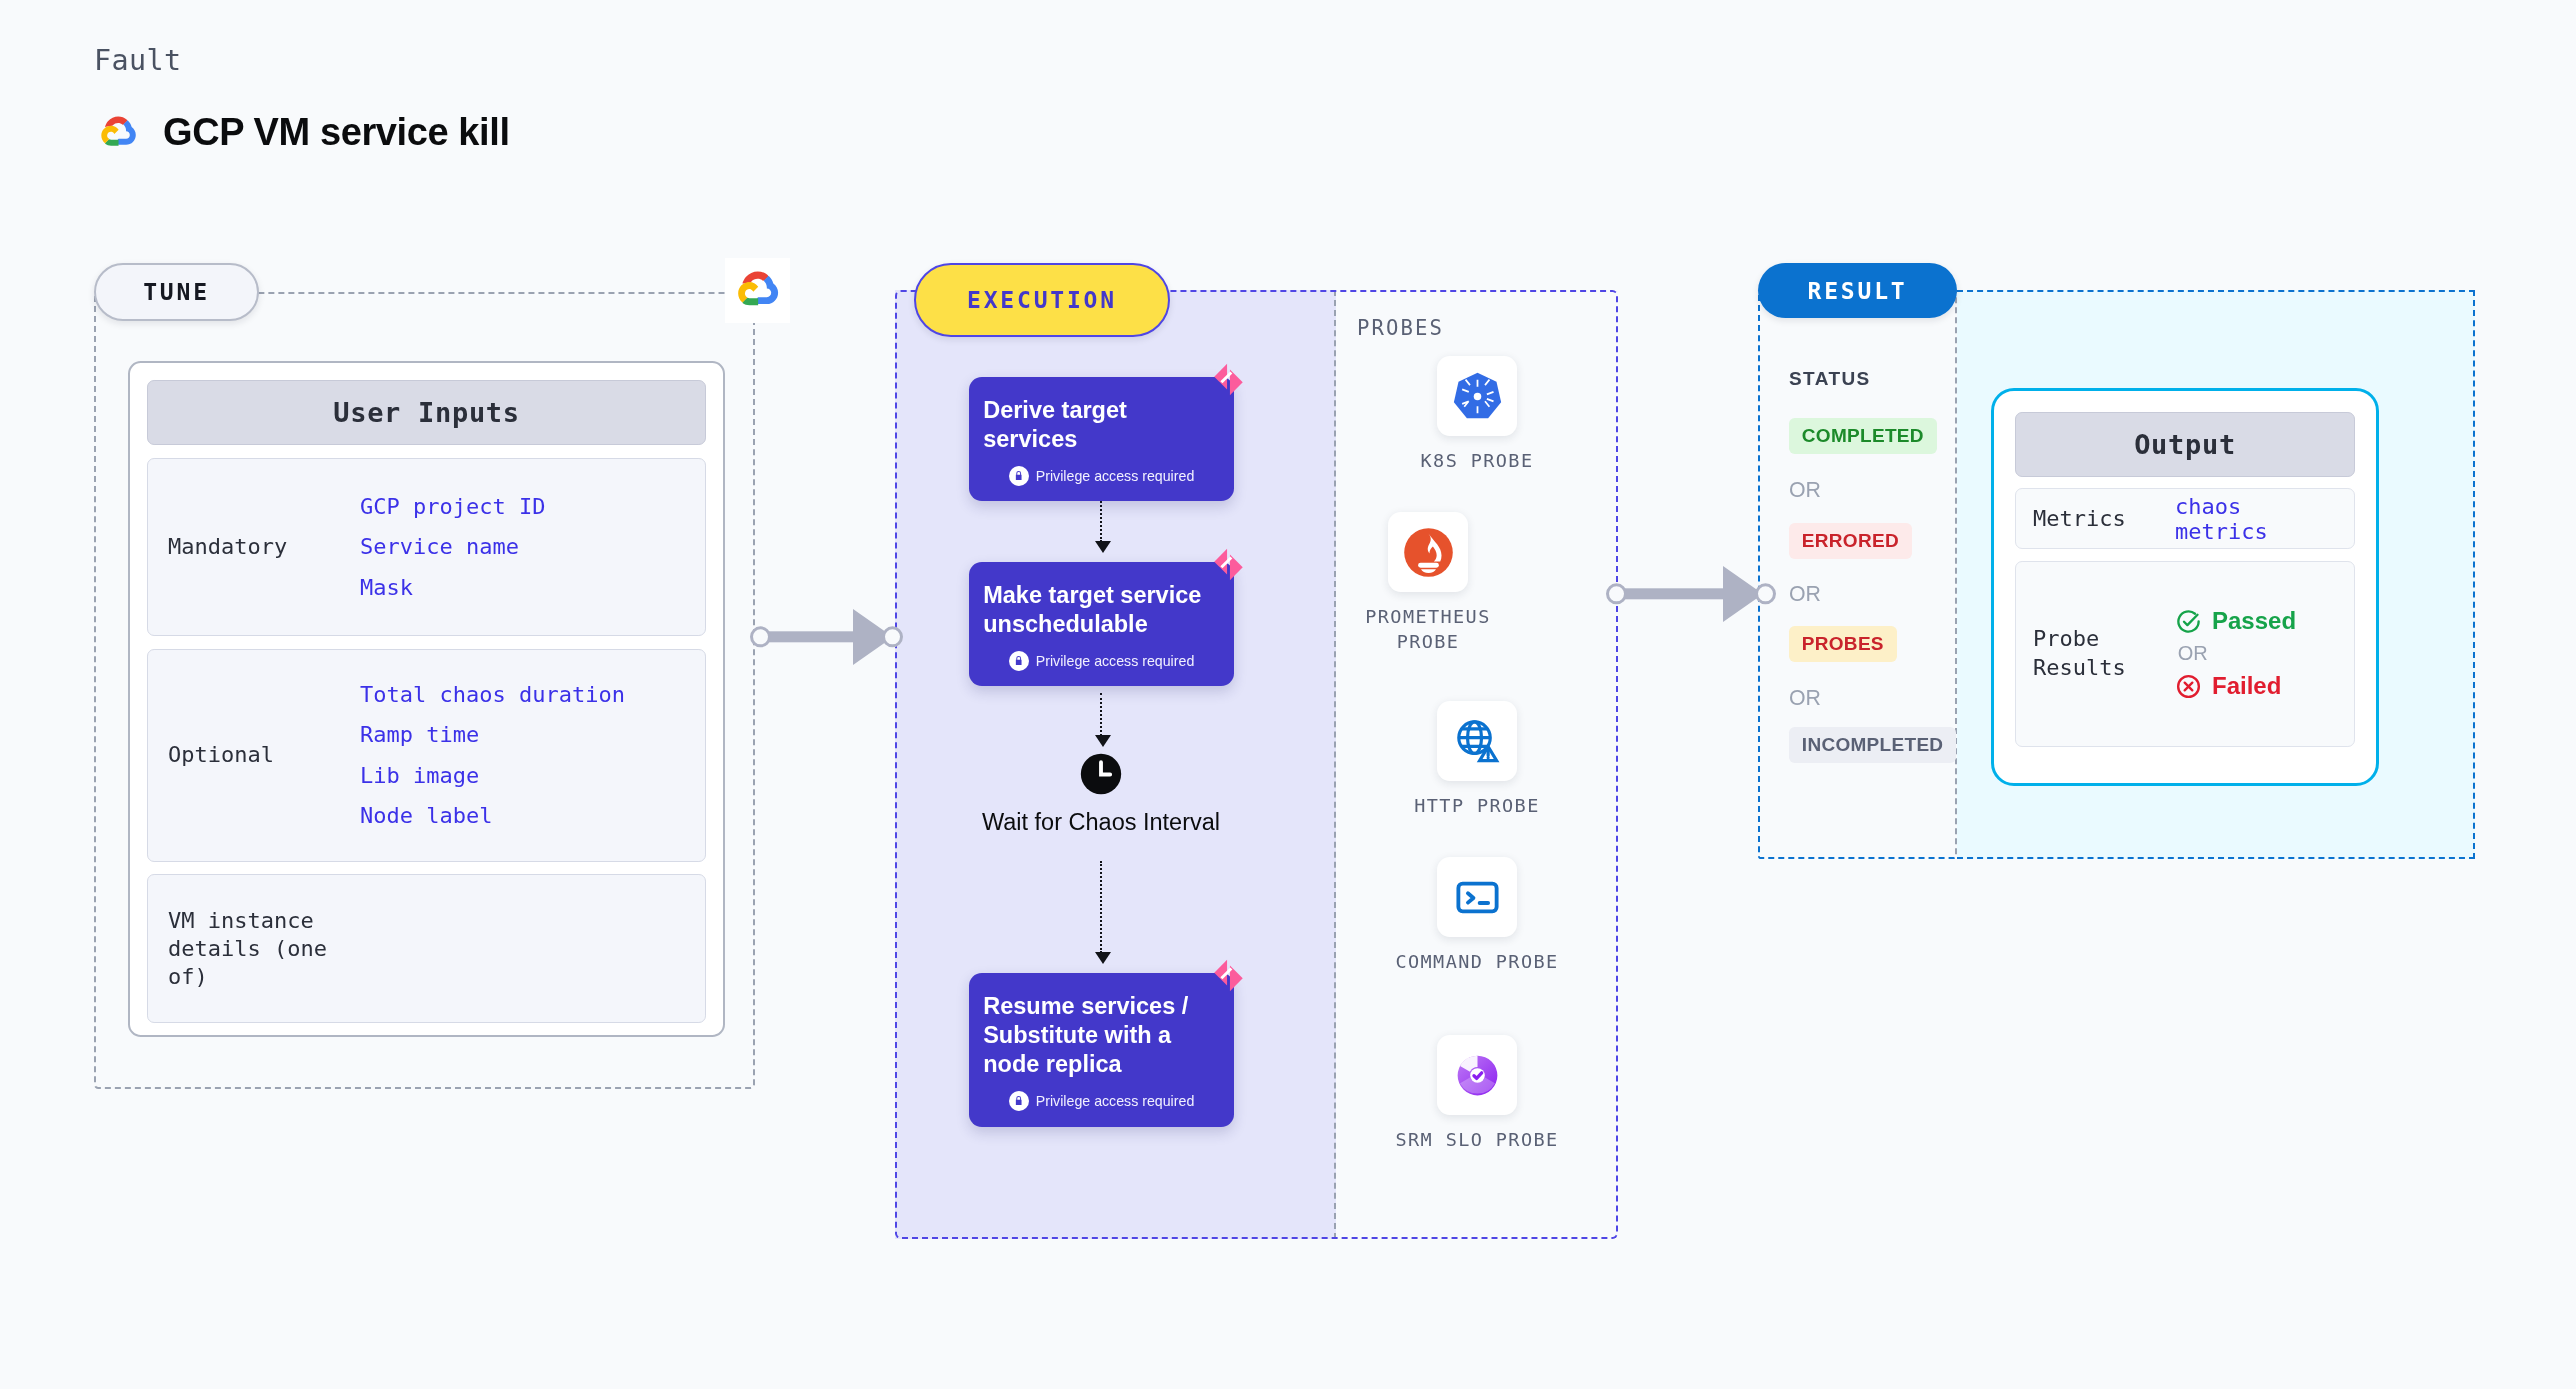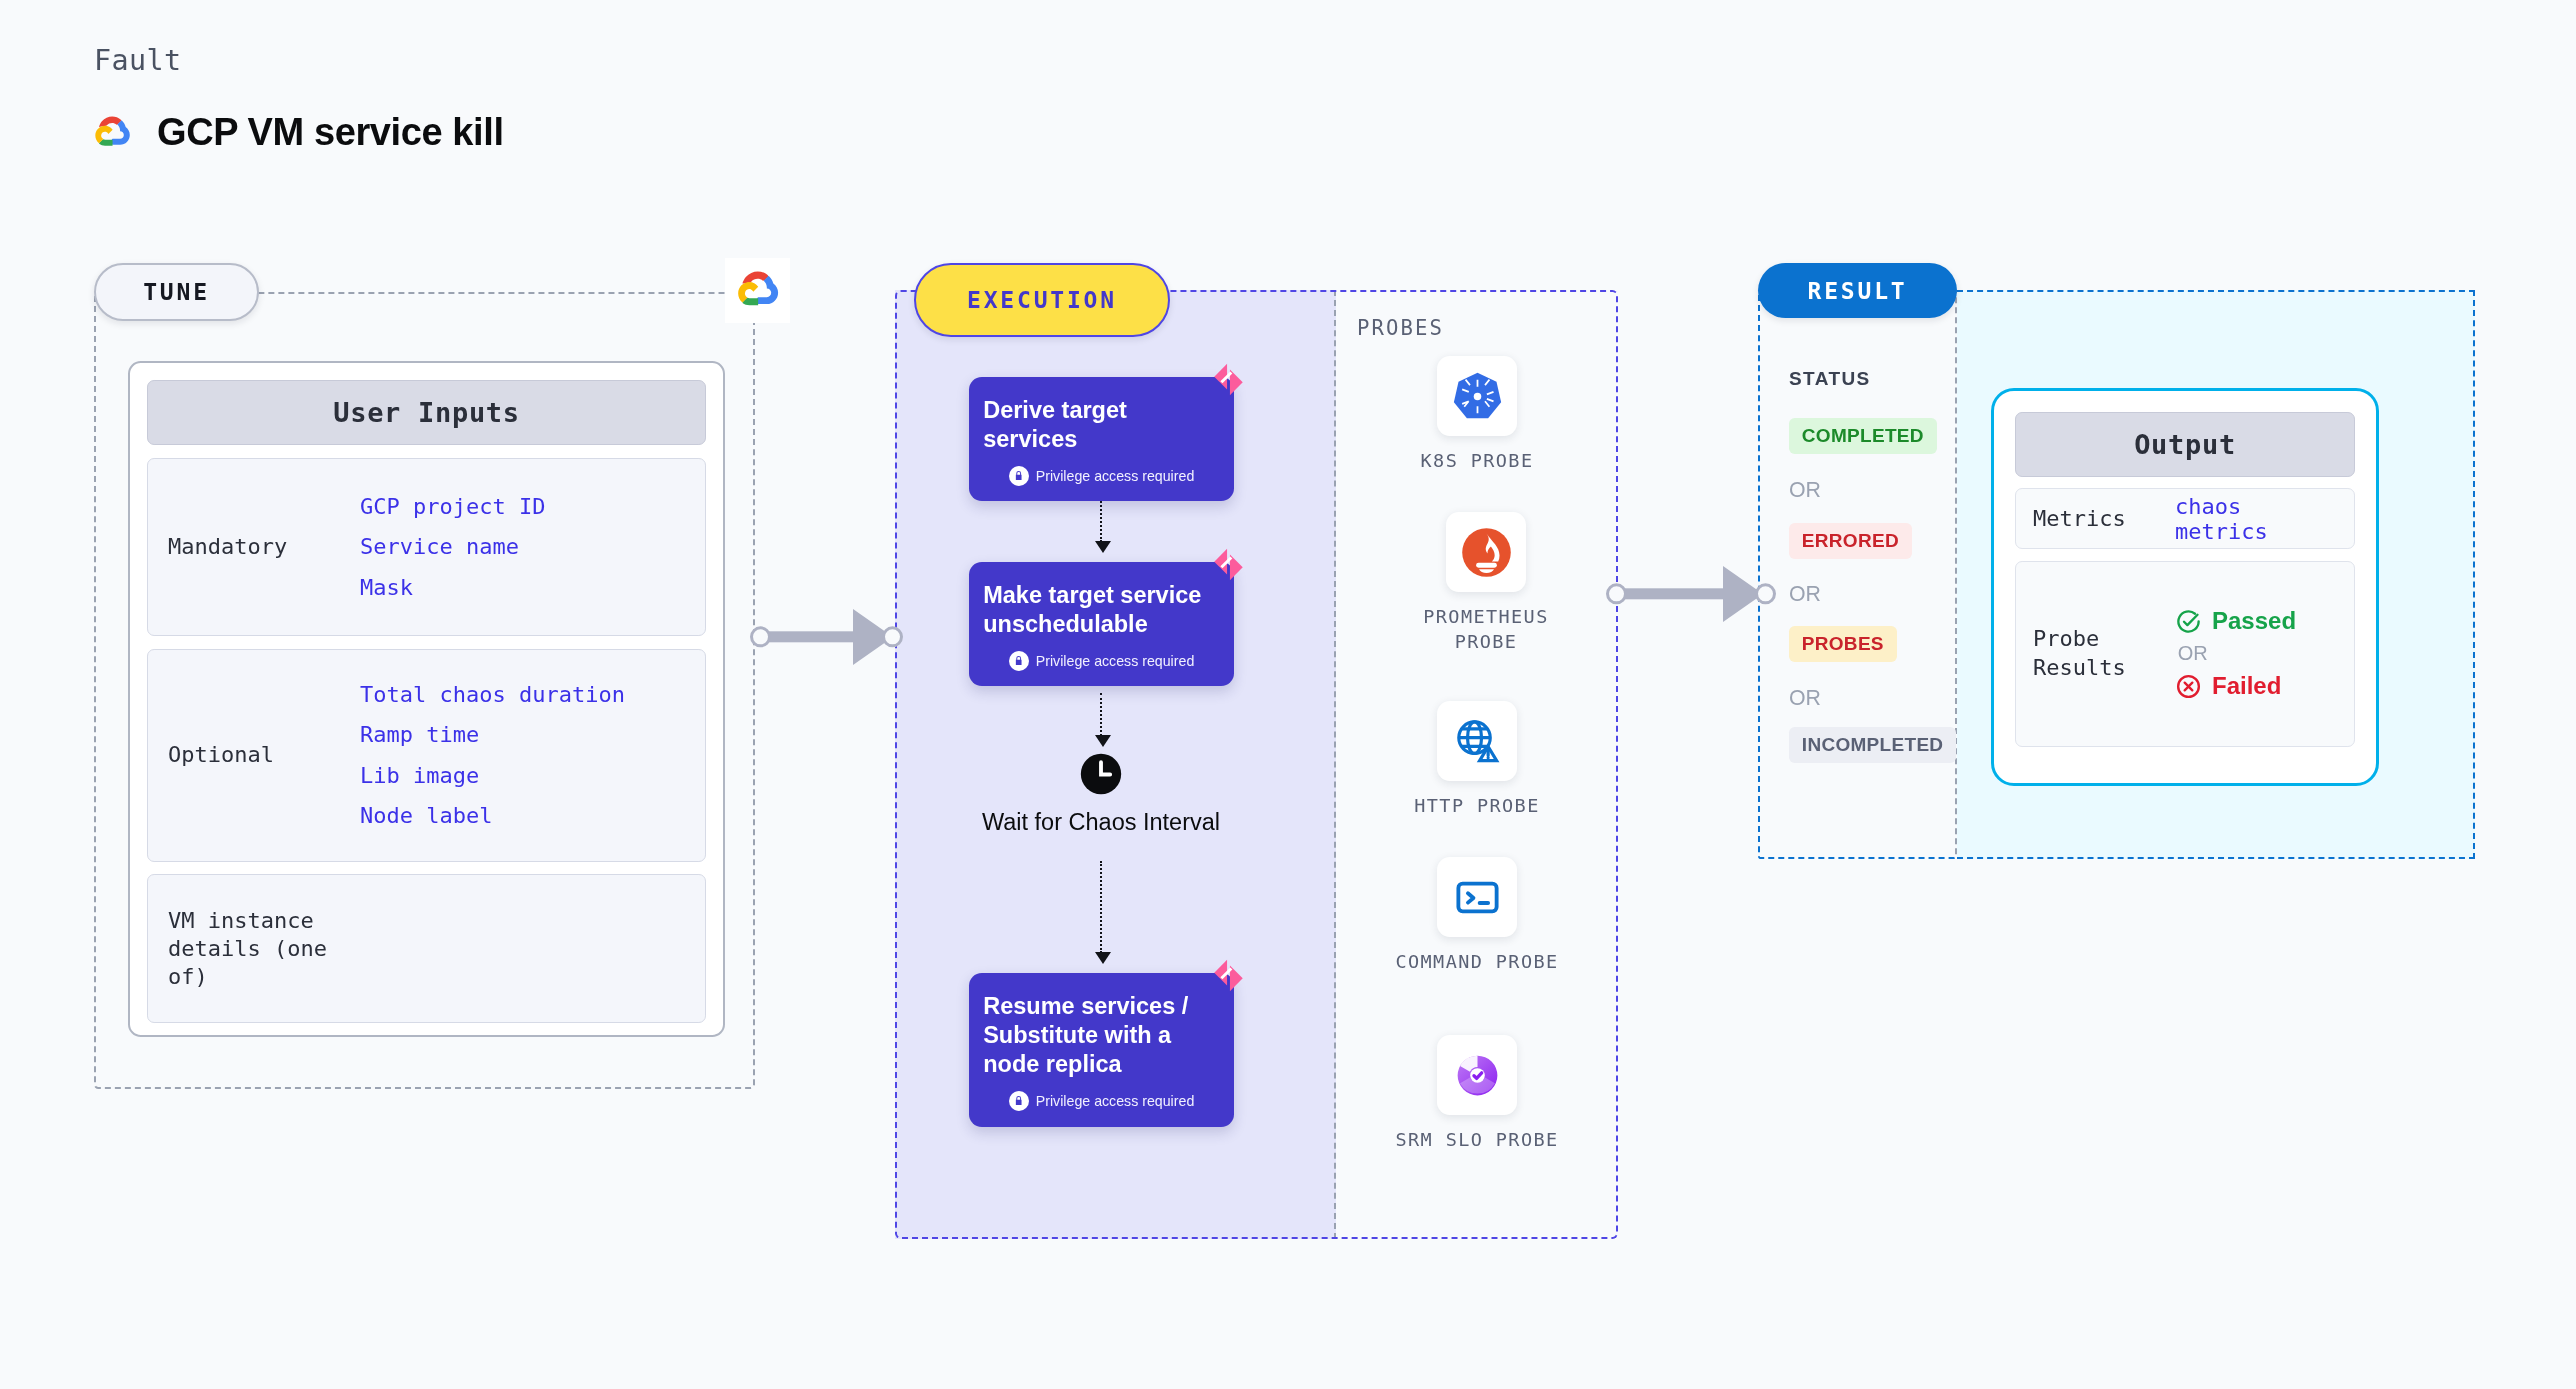--- a/index.html
+++ b/index.html
@@ -11,21 +11,21 @@
   }
   .page { position: relative; width: 2576px; height: 1390px; }
 
   
   .hdr-kicker {
     position: absolute; left: 94px; top: 44px;
     font-family: "DejaVu Sans Mono", monospace;
     font-size: 28.4px; color: #4a5262; letter-spacing: 0.4px;
   }
   .hdr-title-row {
-    position: absolute; left: 86px; top: 107px;
+    position: absolute; left: 92px; top: 107px;
     display: flex; align-items: center; gap: 20px;
   }
   .hdr-title {
     font-size: 38px; font-weight: 700; color: #0b0c0e;
     letter-spacing: -0.4px;
   }
 
   
   .pill {
     position: absolute; display: flex; align-items: center; justify-content: center;
@@ -359,21 +359,21 @@
         <path d="M12 1.2 3.4 5.3 1.3 14.6l5.9 7.3h9.6l5.9-7.3-2.1-9.3L12 1.2z"></path>
         <g fill="#fff">
           <circle cx="12" cy="12" r="1.7"></circle>
           <path d="M11.6 4.4h.8v3.2h-.8zM11.6 16.4h.8v3.2h-.8zM4.9 9.2l.3-.8 3 1.1-.3.8zM16.1 13.5l.3-.8 3 1.1-.3.8zM6.3 16.9l-.6-.5 2-2.5.6.5zM15.7 7.1l-.6-.5 2-2.5.6.5zM17.7 16.4l-.6.5-2-2.5.6-.5zM8.9 6.6l-.6.5-2-2.5.6-.5zM19.1 9.5l.3.8-3 1.1-.3-.8zM7.9 13.8l.3.8-3 1.1-.3-.8z"></path>
         </g>
       </svg>
     </div>
     <div class="cap">K8S PROBE</div>
   </div>
 
-  <div class="probe" style="left:1404px; top:512px;">
+  <div class="probe" style="left:1346px; top:512px;">
     <div class="tile">
       <svg width="53" height="53" viewBox="0 0 24 24">
         <circle cx="12" cy="12" r="11" fill="#e6522c"></circle>
         <g fill="#fff">
           <path d="M12 3.4c1.6 2.2 1 3.6.3 4.9-.7 1.3-1 2.6.1 4.1.1-1.5.8-2.4 1.6-3.1 1 1.4 1.7 2.4 1.7 4 0 1.1-.5 2.1-1.3 2.8h2.9c.4-.8.6-1.7.6-2.7 0-4.1-3.3-6.1-5.9-10z"></path>
           <rect x="7.3" y="16.6" width="9.4" height="2.3" rx="1.1"></rect>
           <path d="M8.6 19.6h6.8c-.5 1-1.8 1.7-3.4 1.7s-2.9-.7-3.4-1.7z"></path>
         </g>
       </svg>
     </div>

